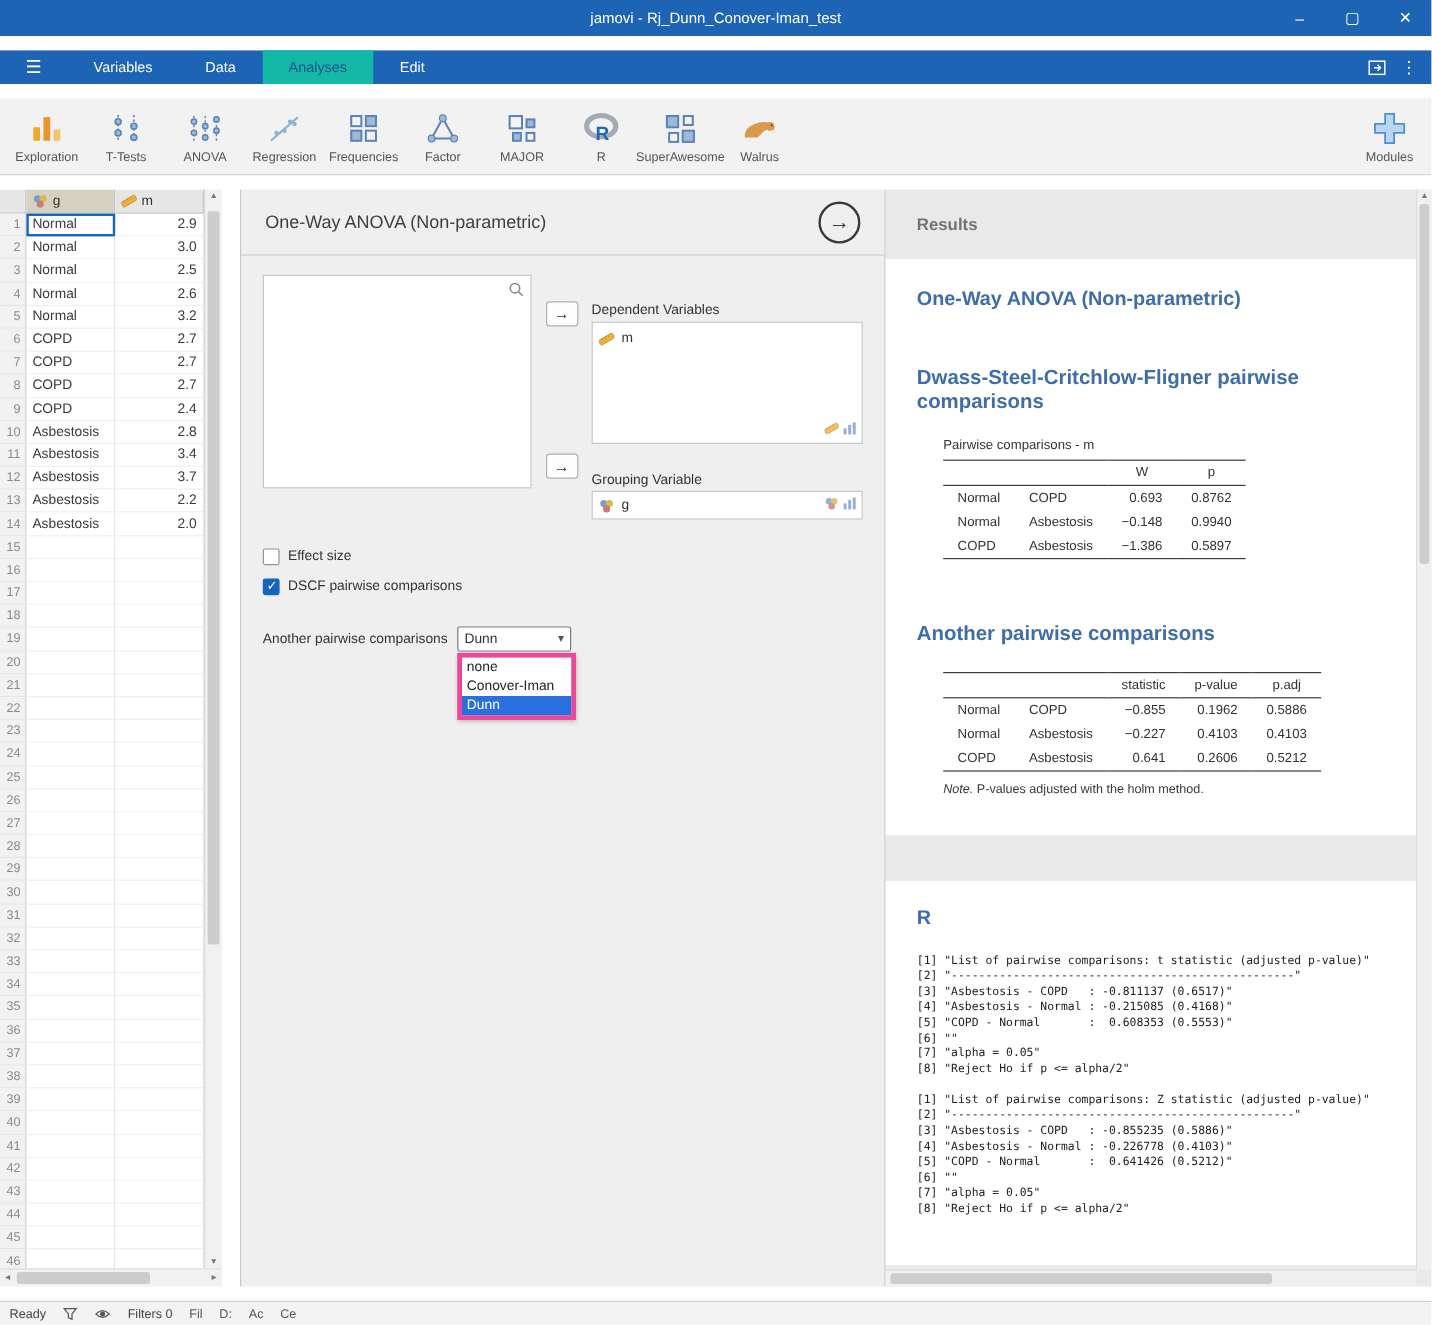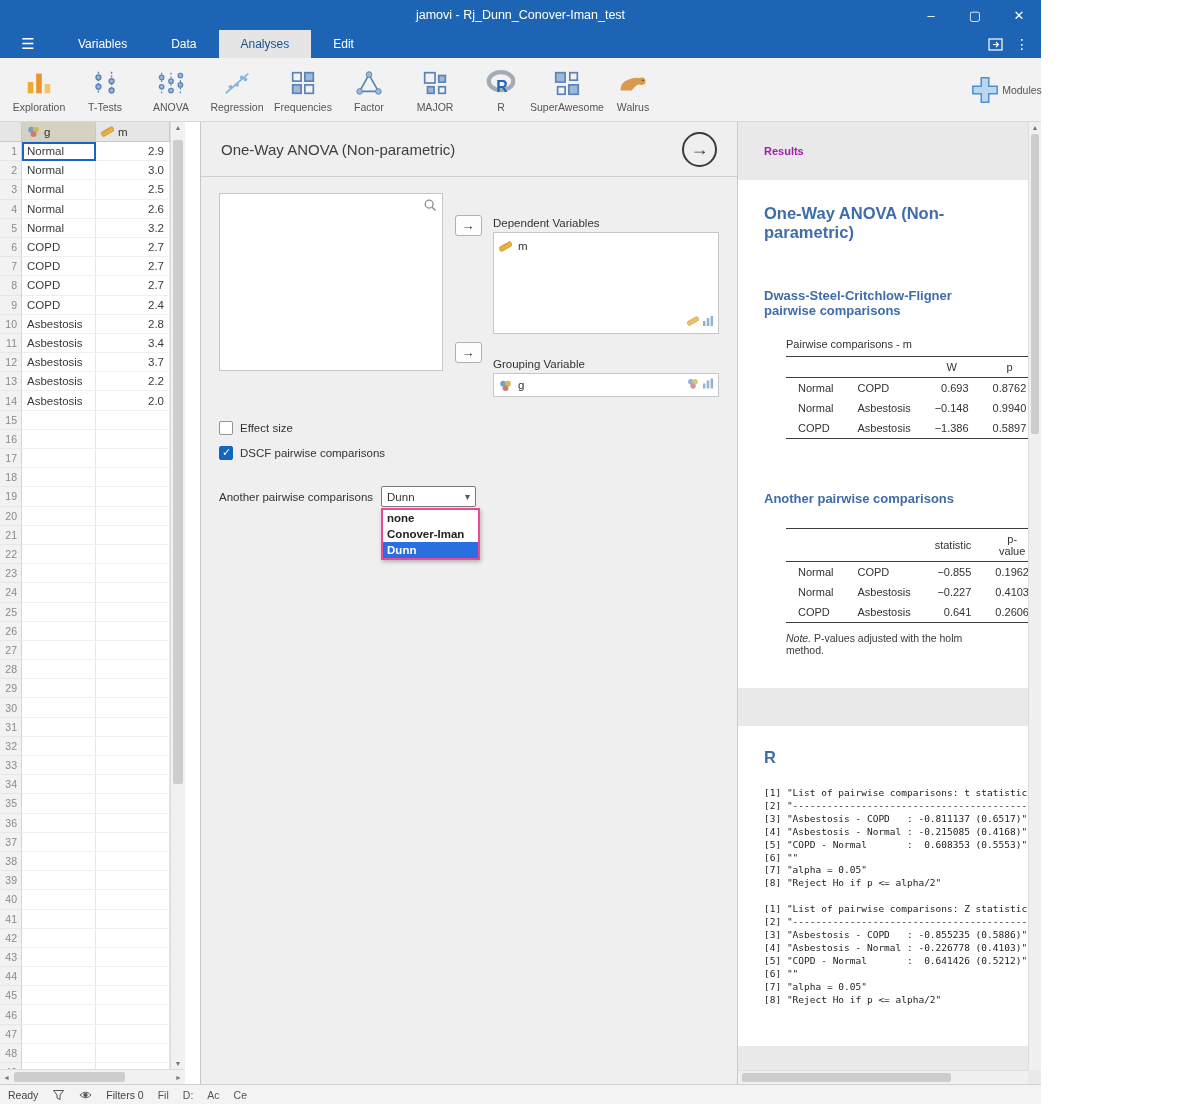--- a/index.html
+++ b/index.html
@@ -1,42 +1,42 @@
 <!DOCTYPE html>
 <html><head>
 <meta charset="utf-8">
 <style>
   * { margin:0; padding:0; box-sizing:border-box; }
   html,body { width:1193px; height:1104px; overflow:hidden;
     font-family:"Liberation Sans","DejaVu Sans",sans-serif; font-size:12px; color:#333; background:#fff; }
-  .window { width:1041px; height:1104px; display:flex; flex-direction:column; }
+  .window { width:1193px; height:1104px; display:flex; flex-direction:column;gap:12px; }
 
   
   .titlebar { flex:0 0 30px; background:#1e64b4; color:#fff; display:flex; align-items:center; position:relative; }
   .titlebar .title { position:absolute; left:0; right:0; text-align:center; font-size:12.5px; }
   .win-controls { margin-left:auto; display:flex; z-index:1; }
   .win-controls span { width:44px; height:30px; display:flex; align-items:center; justify-content:center; font-size:13px; cursor:default; }
 
   
   .menubar { flex:0 0 28px; background:#1e64b4; display:flex; align-items:stretch; color:#fff; }
   .hamburger { width:56px; display:flex; align-items:center; justify-content:center; font-size:15px; }
   .tabs { display:flex; }
   .tab { padding:0 22px; display:flex; align-items:center; font-size:12px; }
-  .tab.active { background:#e5e5e5; color:#17508f; }
+  .tab.active { background:#14b8a6; color:#17508f; }
   .menubar-right { margin-left:auto; display:flex; align-items:center; gap:12px; padding-right:12px; }
   .menubar-right .mi { display:flex; align-items:center; font-size:14px; }
 
   
   .ribbon { flex:0 0 64px; background:#f2f2f2; border-bottom:1px solid #d8d8d8; display:flex; }
   .ribbon-items { display:flex; padding-left:6px; }
   .ribbon-item { width:66px; display:flex; flex-direction:column; align-items:center; justify-content:center; gap:2px; }
   .ricon { height:32px; display:flex; align-items:center; justify-content:center; }
   .ricon svg { width:30px; height:30px; }
   .rlbl { font-size:10.5px; color:#555; white-space:nowrap; }
-  .ribbon-modules { margin-left:auto; width:70px; display:flex; align-items:center; justify-content:center; gap:2px; }
+  .ribbon-modules { margin-left:auto; width:70px; display:flex; flex-direction:column; align-items:center; justify-content:center; gap:2px; }
 
   
   .main { flex:1 1 auto; min-height:0; display:flex; }
 
   
   .sheet { flex:0 0 200px; position:relative; background:#fff; }
   .sheet-grid { position:absolute; left:0; top:0; width:170px; bottom:15px; overflow:hidden; }
   .sheet-header { display:flex; height:20px; }
   .corner { width:22px; background:#e6e6e6; border-right:1px solid #c9c9c9; border-bottom:1px solid #c9c9c9; }
   .col-h { display:flex; align-items:center; gap:4px; padding-left:5px; font-size:11.5px; background:#e6e6e6;
@@ -88,33 +88,33 @@
   .chk-row { display:flex; align-items:center; gap:7px; font-size:11.5px; color:#333; }
   .chk-row + .chk-row { margin-top:11px; }
   .chk { width:14px; height:14px; border:1px solid #949494; background:#fff; border-radius:2px; position:relative; flex:0 0 14px; }
   .chk.checked { background:#1465c0; border-color:#1465c0; }
   .chk.checked::after { content:"✓"; color:#fff; font-size:11px; position:absolute; left:2px; top:-1px; }
   .dd-row { display:flex; align-items:center; gap:8px; margin-top:26px; font-size:11.5px; }
   .select-wrap { position:relative; }
   .select-box { width:95px; height:21px; background:#fff; border:1px solid #7a7a7a; border-radius:2px;
                 display:flex; align-items:center; justify-content:space-between; padding:0 5px; font-size:11.5px; }
   .select-box .chev { color:#555; font-size:10px; }
-  .dd-popup { position:absolute; left:0; top:22px; width:99px; background:#fff; border:2px solid #ec4899;
-              box-shadow:1px 2px 4px rgba(0,0,0,.25); z-index:5;font-weight:bold; }
+  .dd-popup { position:absolute; left:0; top:22px; width:99px; background:#fff; border:4px solid #ec4899;
+              box-shadow:1px 2px 4px rgba(0,0,0,.25); z-index:5; }
   .dd-item { height:16px; display:flex; align-items:center; padding:0 4px; font-size:11.5px; color:#222; }
   .dd-item.sel { background:#2a6fe0; color:#fff; }
 
   
   .results { flex:1 1 auto; background:#e9e9e9; position:relative; overflow:hidden; }
   .res-content { position:absolute; left:0; top:0; right:13px; bottom:14px; overflow:hidden; }
   .res-band { height:58px; display:flex; align-items:center; padding-left:26px; }
-  .res-band span { color:#a21caf; font-weight:bold; font-size:11px; }
+  .res-band span { color:#737373; font-weight:bold; font-size:14px; }
   .res-card { background:#fff; padding:18px 26px 32px; }
   .res-h1 { color:#3e6da9; font-size:16.5px; font-weight:bold; margin:6px 0 26px; }
-  .res-h2 { color:#3e6da9; font-size:13px; font-weight:bold; }
+  .res-h2 { color:#3e6da9; font-size:17px; font-weight:bold; }
   .res-h2.dscf { margin:46px 0 20px; }
   .res-h2.another { margin:52px 0 22px; }
   .tbl-indent { margin-left:22px; }
   table.stat { border-collapse:collapse; border-top:1px solid #3c3c3c; border-bottom:1px solid #3c3c3c; font-size:11px; color:#333; }
   table.stat caption { caption-side:top; text-align:left; font-size:11px; color:#333; padding:0 0 6px 0; }
   table.stat th { font-weight:normal; border-bottom:1px solid #3c3c3c; padding:4px 12px; font-size:11px; }
   table.stat td { padding:4px 12px; }
   table.stat .num { text-align:right; }
   table.stat th.num { text-align:center; }
   table.stat .lab { text-align:left; }

